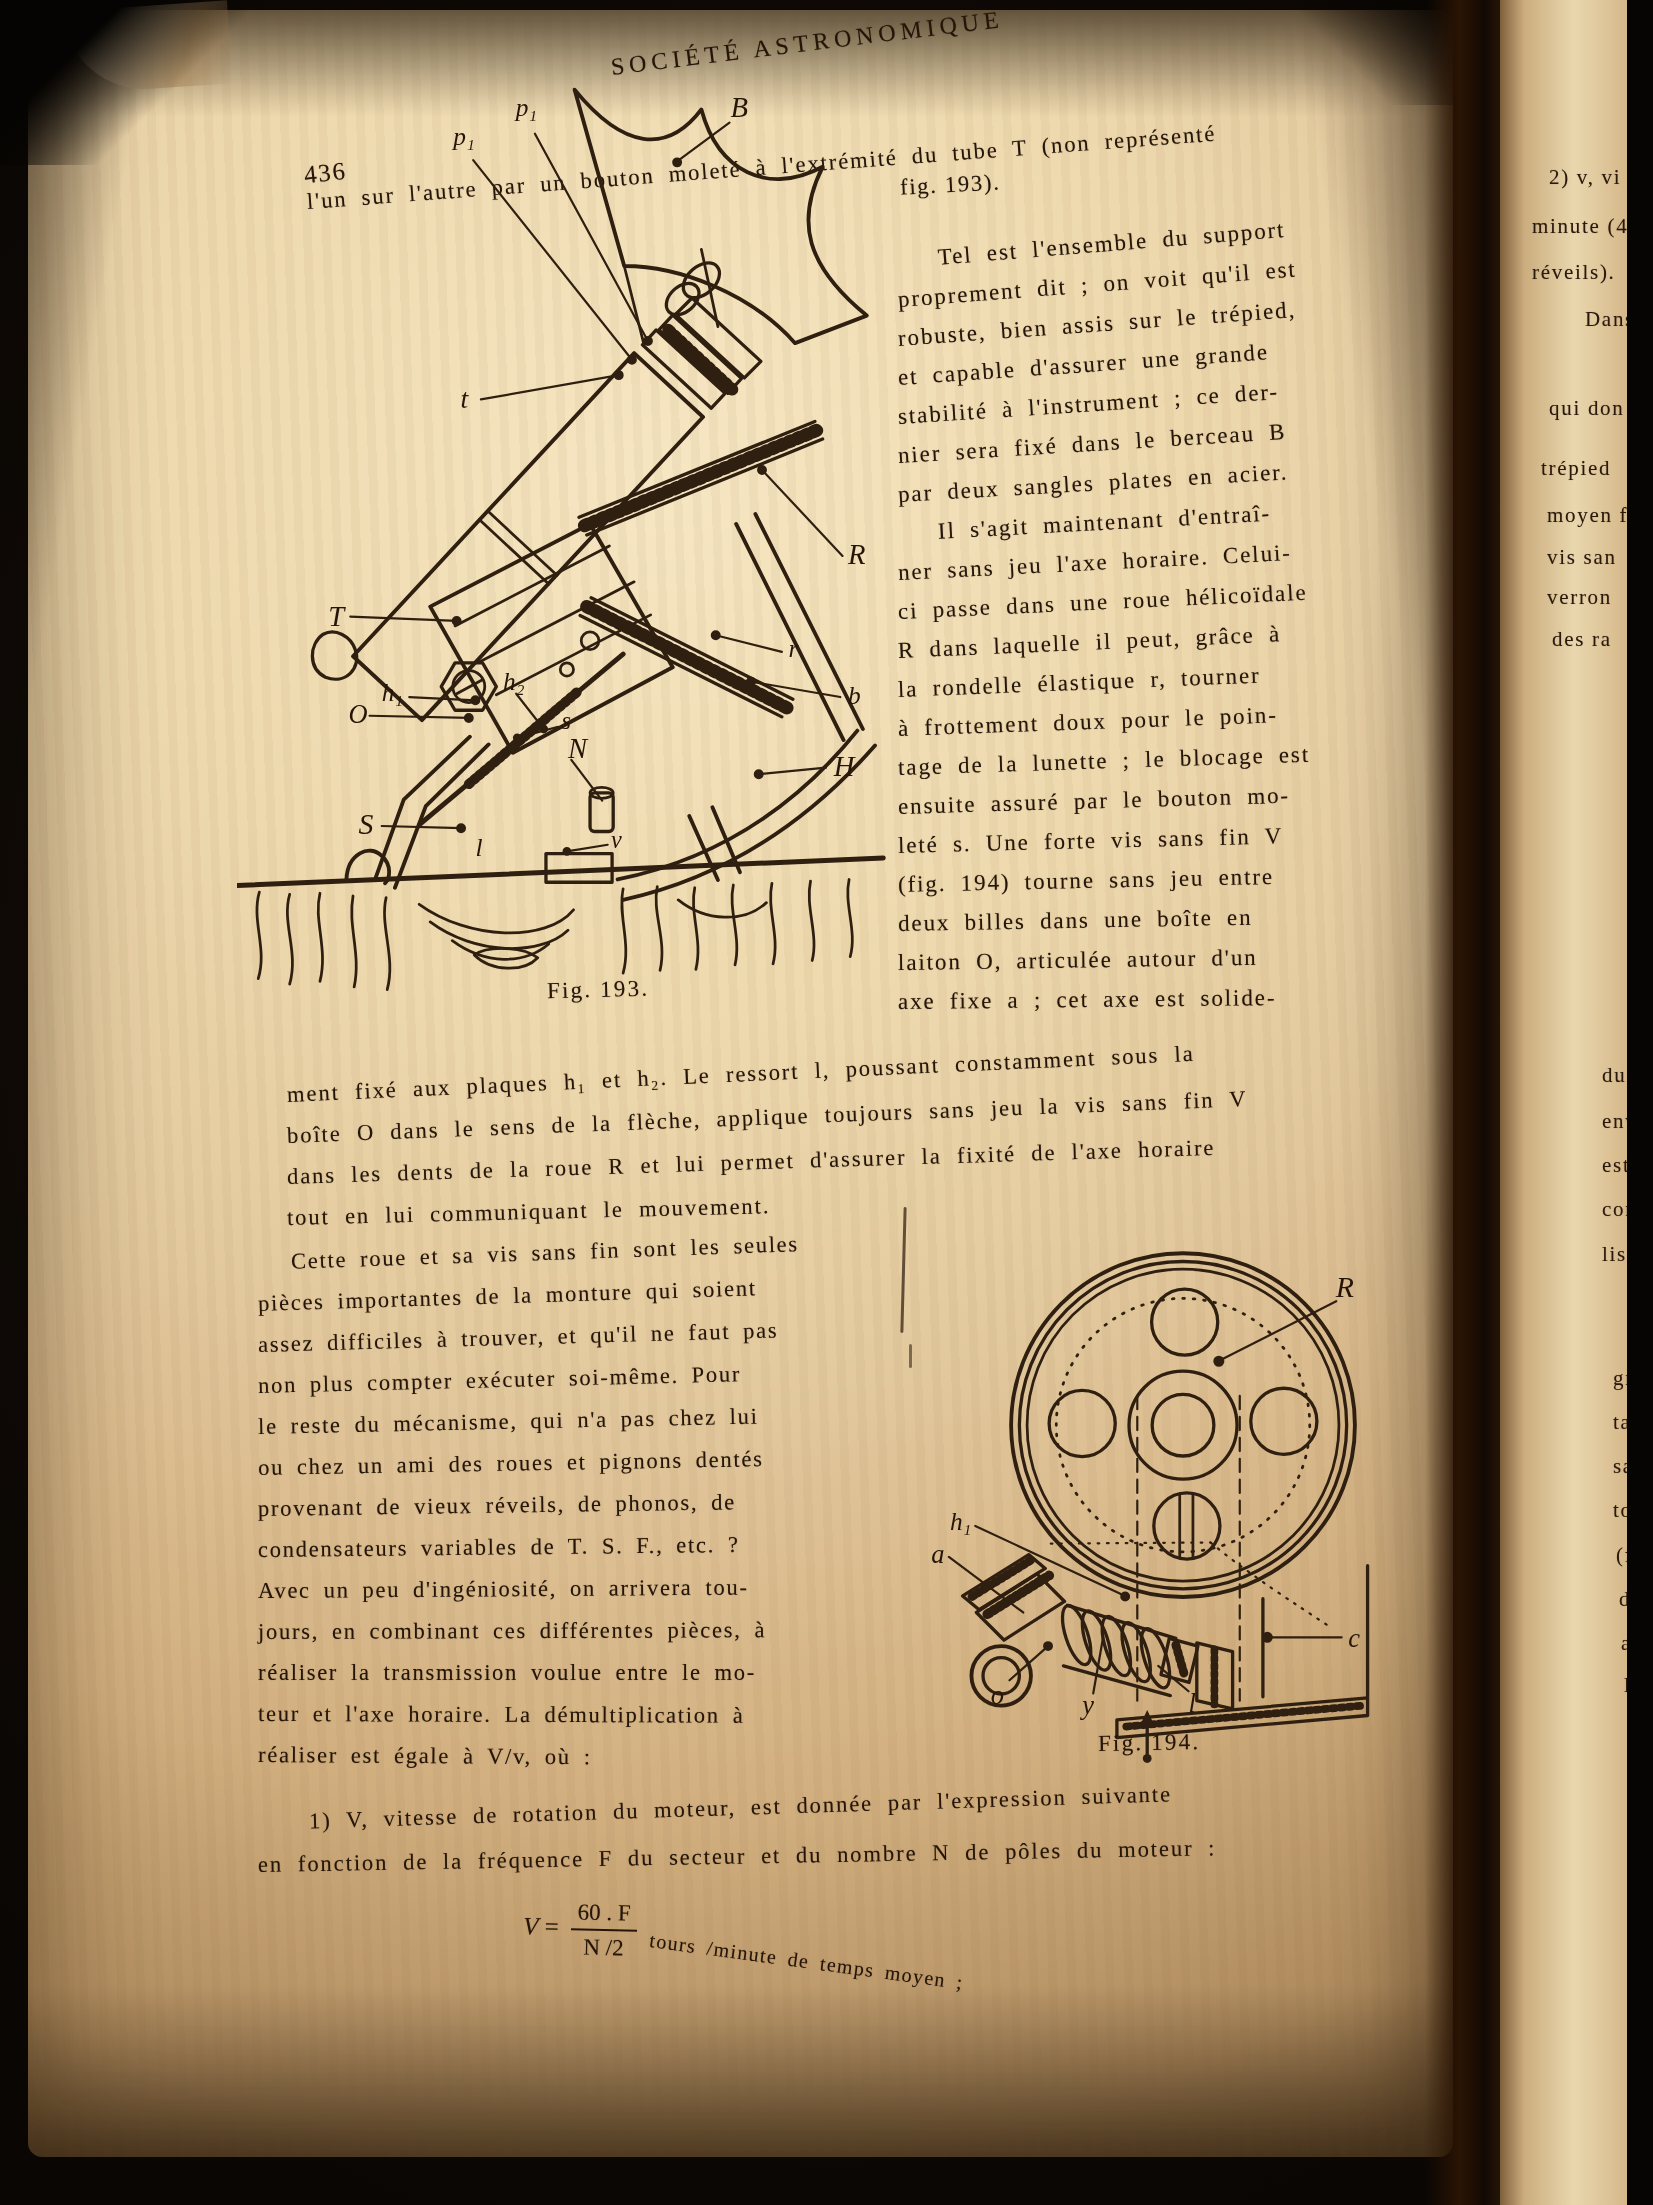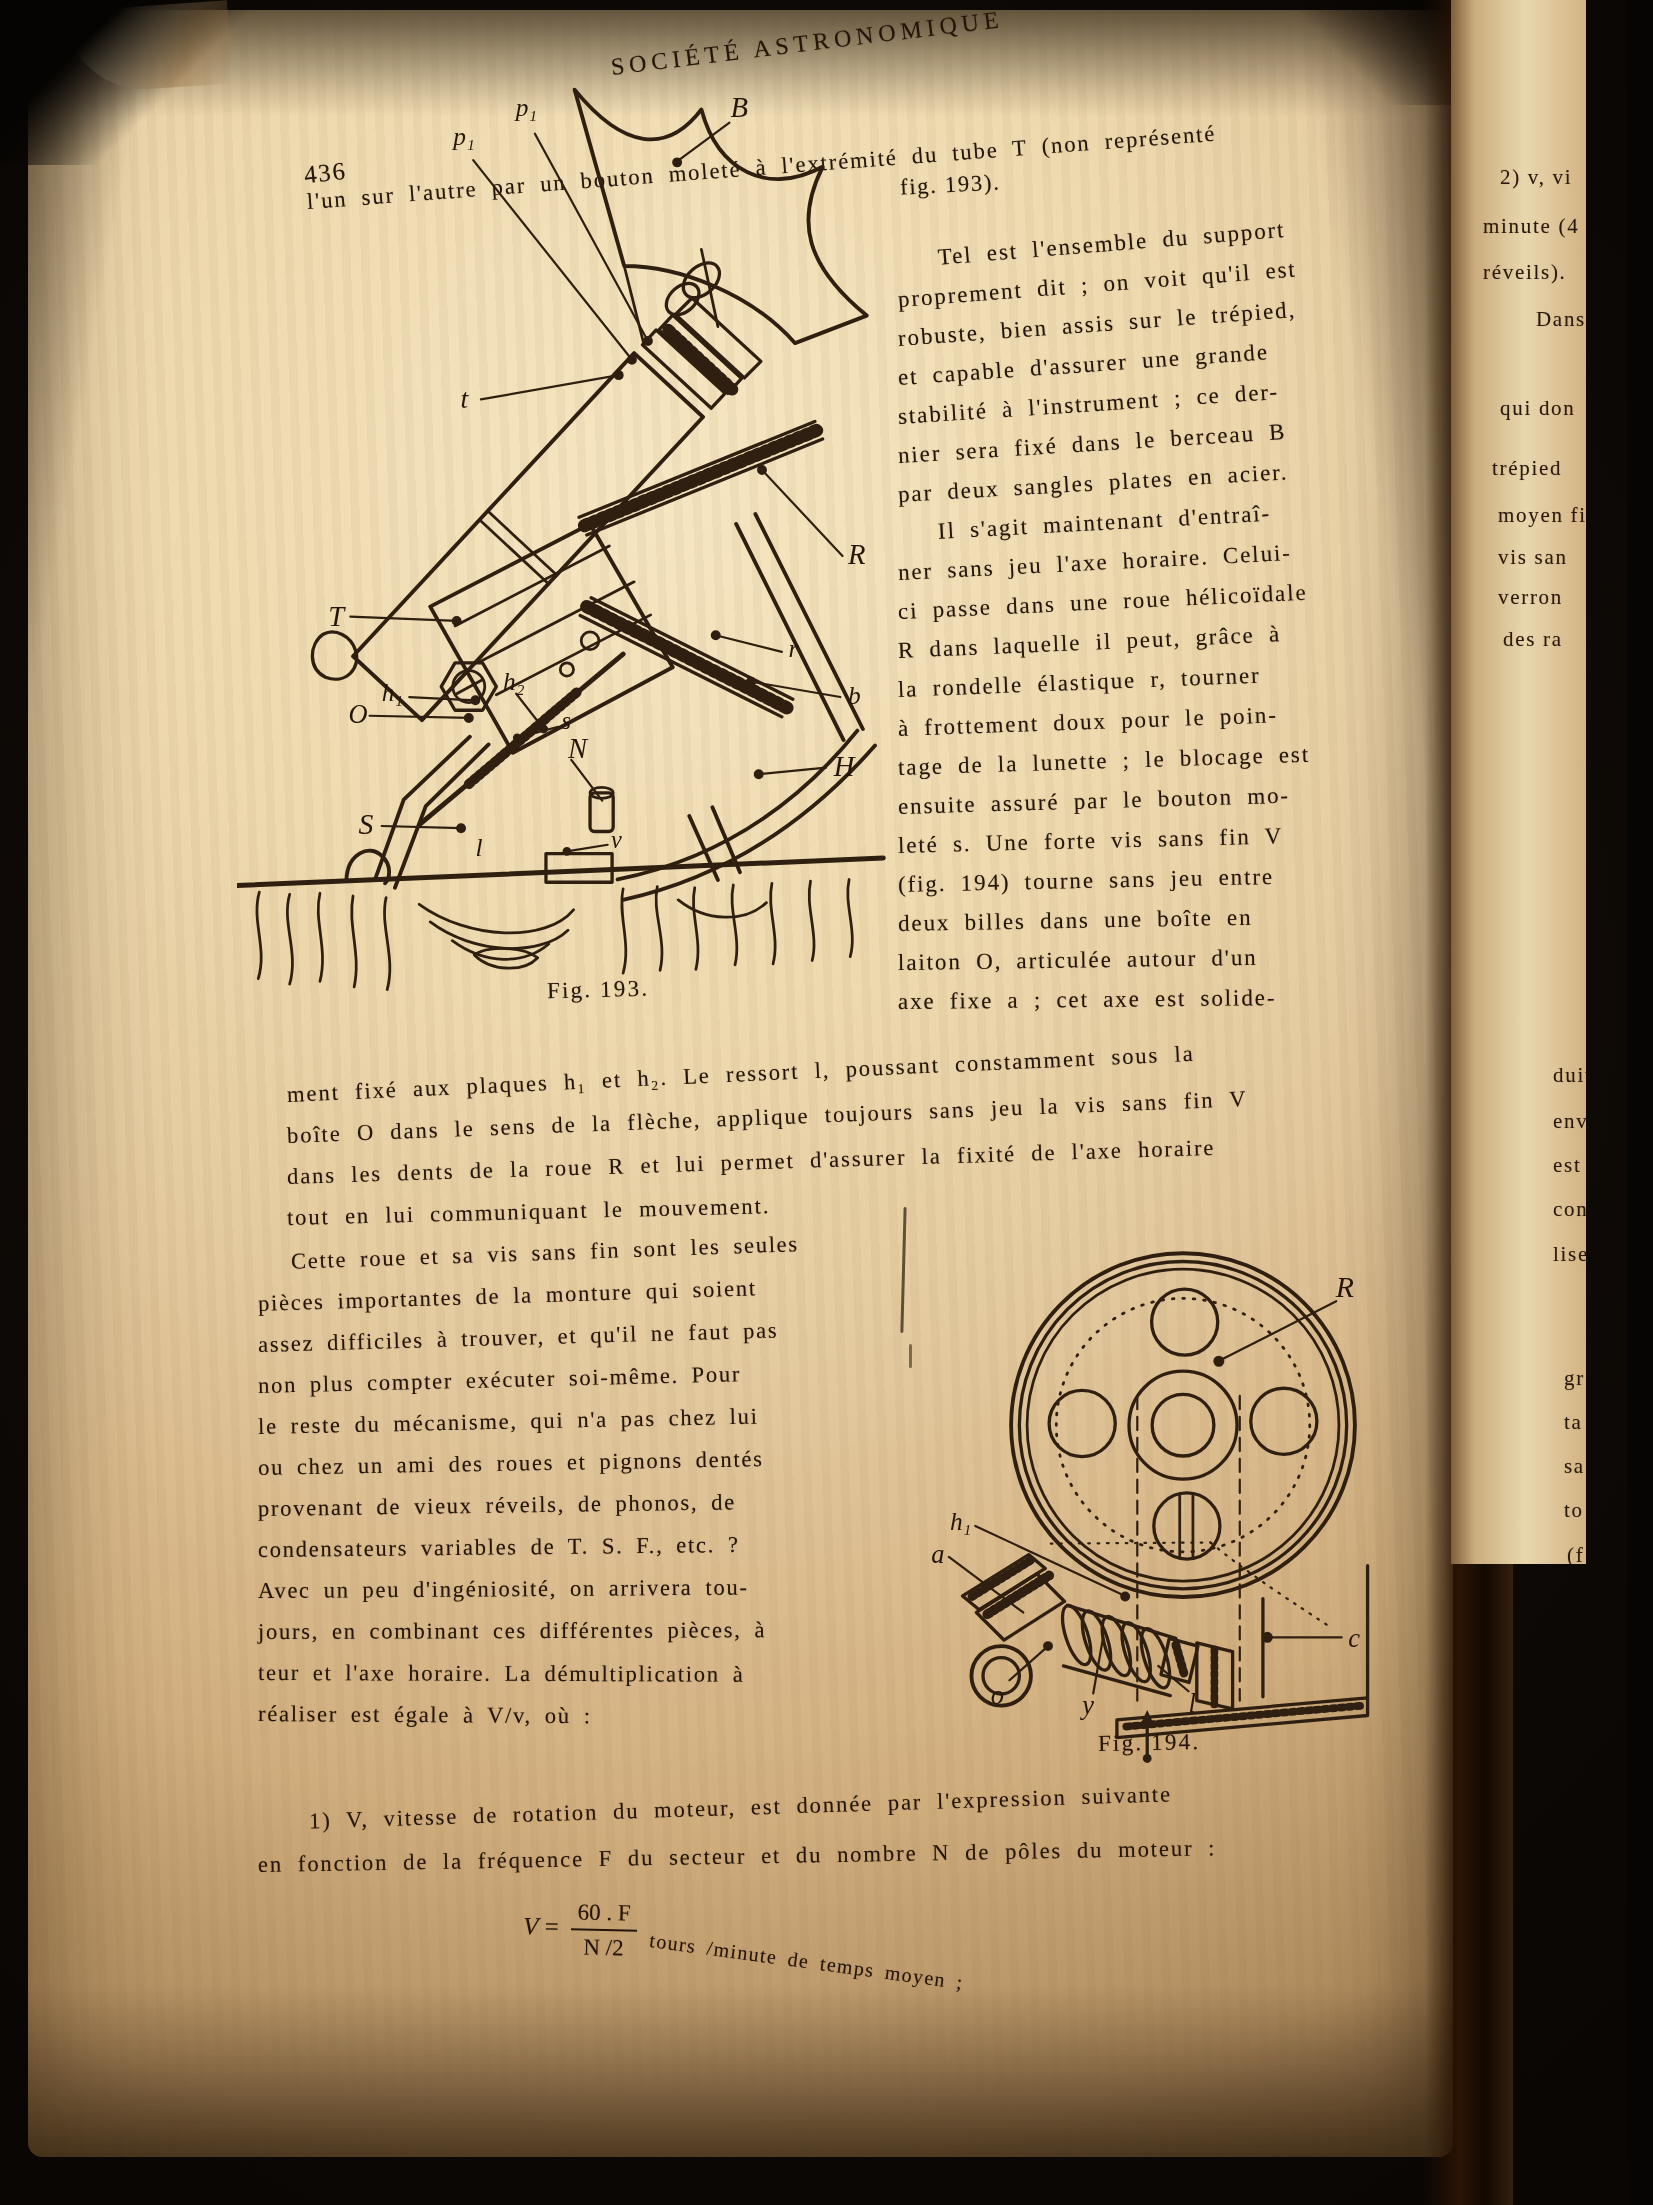--- a/index.html
+++ b/index.html
@@ -20,21 +20,21 @@
   }
   .corner-dark-left{position:absolute;left:0;top:0;width:259px;height:165px;
     background:linear-gradient(135deg,#060402 0%,#060402 30%,rgba(6,4,2,0) 62%);}
   .corner-curl{position:absolute;left:65px;top:5.5px;width:165px;height:83px;border-radius:0 0 0 88px;
     background:linear-gradient(115deg,rgba(246,232,200,.9),rgba(160,125,80,.55) 70%,rgba(90,65,40,.0));
     transform:rotate(-4deg);}
   .corner-dark-right{position:absolute;left:1251px;top:0;width:243px;height:105px;
     background:linear-gradient(225deg,#060402 12%,rgba(6,4,2,0) 60%);}
   .gutter{position:absolute;left:1425px;top:0;width:88px;height:2205px;
     background:linear-gradient(to right, rgba(35,18,6,0) 0%, #2a1404 40%, #120903 68%, #33200c 100%);}
-  .page-right{position:absolute;left:1451px;top:0;width:135px;height:1564px;overflow:hidden;
+  .page-right{position:absolute;left:1500px;top:0;width:135px;height:2205px;overflow:hidden;
     background:linear-gradient(to right,#7e5f3b 0%,#cbad7e 18%,#e9d7ae 55%,#d3b384 88%,#a8износ 100%);
     background:linear-gradient(to right,#7e5f3b 0%,#cbad7e 18%,#e9d7ae 55%,#d3b384 88%,#aohome 100%);
     background:linear-gradient(to right,#7e5f3b 0%,#cbad7e 18%,#e9d7ae 55%,#d3b384 100%);}
   .right-black{position:absolute;left:1627px;top:0;width:26.5px;height:2205px;background:#070503;}
 
   .ink{color:#241508;text-shadow:0 0 1.1px rgba(42,25,11,.38);}
   .abs{position:absolute;}
   .nowrap{white-space:nowrap;}
 
   .running-header{left:611px;top:54px;font-size:24px;letter-spacing:5px;transform:rotate(-7deg);transform-origin:left center;}
@@ -145,20 +145,21 @@
       <div class="line" style="transform: rotate(-2deg);">Cette roue et sa vis sans fin sont les seules</div>
       <div class="line" style="transform: rotate(-1.8deg);">pièces importantes de la monture qui soient</div>
       <div class="line" style="transform: rotate(-1.6deg);">assez difficiles à trouver, et qu'il ne faut pas</div>
       <div class="line" style="transform: rotate(-1.4deg);">non plus compter exécuter soi-même. Pour</div>
       <div class="line" style="transform: rotate(-1.2deg);">le reste du mécanisme, qui n'a pas chez lui</div>
       <div class="line" style="transform: rotate(-1deg);">ou chez un ami des roues et pignons dentés</div>
       <div class="line" style="transform: rotate(-0.8deg);">provenant de vieux réveils, de phonos, de</div>
       <div class="line" style="transform: rotate(-0.6deg);">condensateurs variables de T. S. F., etc. ?</div>
       <div class="line" style="transform: rotate(-0.4deg);">Avec un peu d'ingéniosité, on arrivera tou-</div>
       <div class="line" style="transform: rotate(-0.2deg);">jours, en combinant ces différentes pièces, à</div>
+      <div class="line" style="transform: rotate(0deg);">réaliser la transmission voulue entre le mo-</div>
       <div class="line" style="transform: rotate(0.2deg);">teur et l'axe horaire. La démultiplication à</div>
       <div class="line" style="transform: rotate(0.4deg);">réaliser est égale à V/v, où :</div>
     </div>
 
   <div class="abs ink text-col numbered">
       <div class="line" style="transform: rotate(-1.8deg);">1) V, vitesse de rotation du moteur, est donnée par l'expression suivante</div>
       <div class="line" style="transform: rotate(-1deg);">en fonction de la fréquence F du secteur et du nombre N de pôles du moteur :</div>
     </div>
 
   <div class="abs ink nowrap formula">

